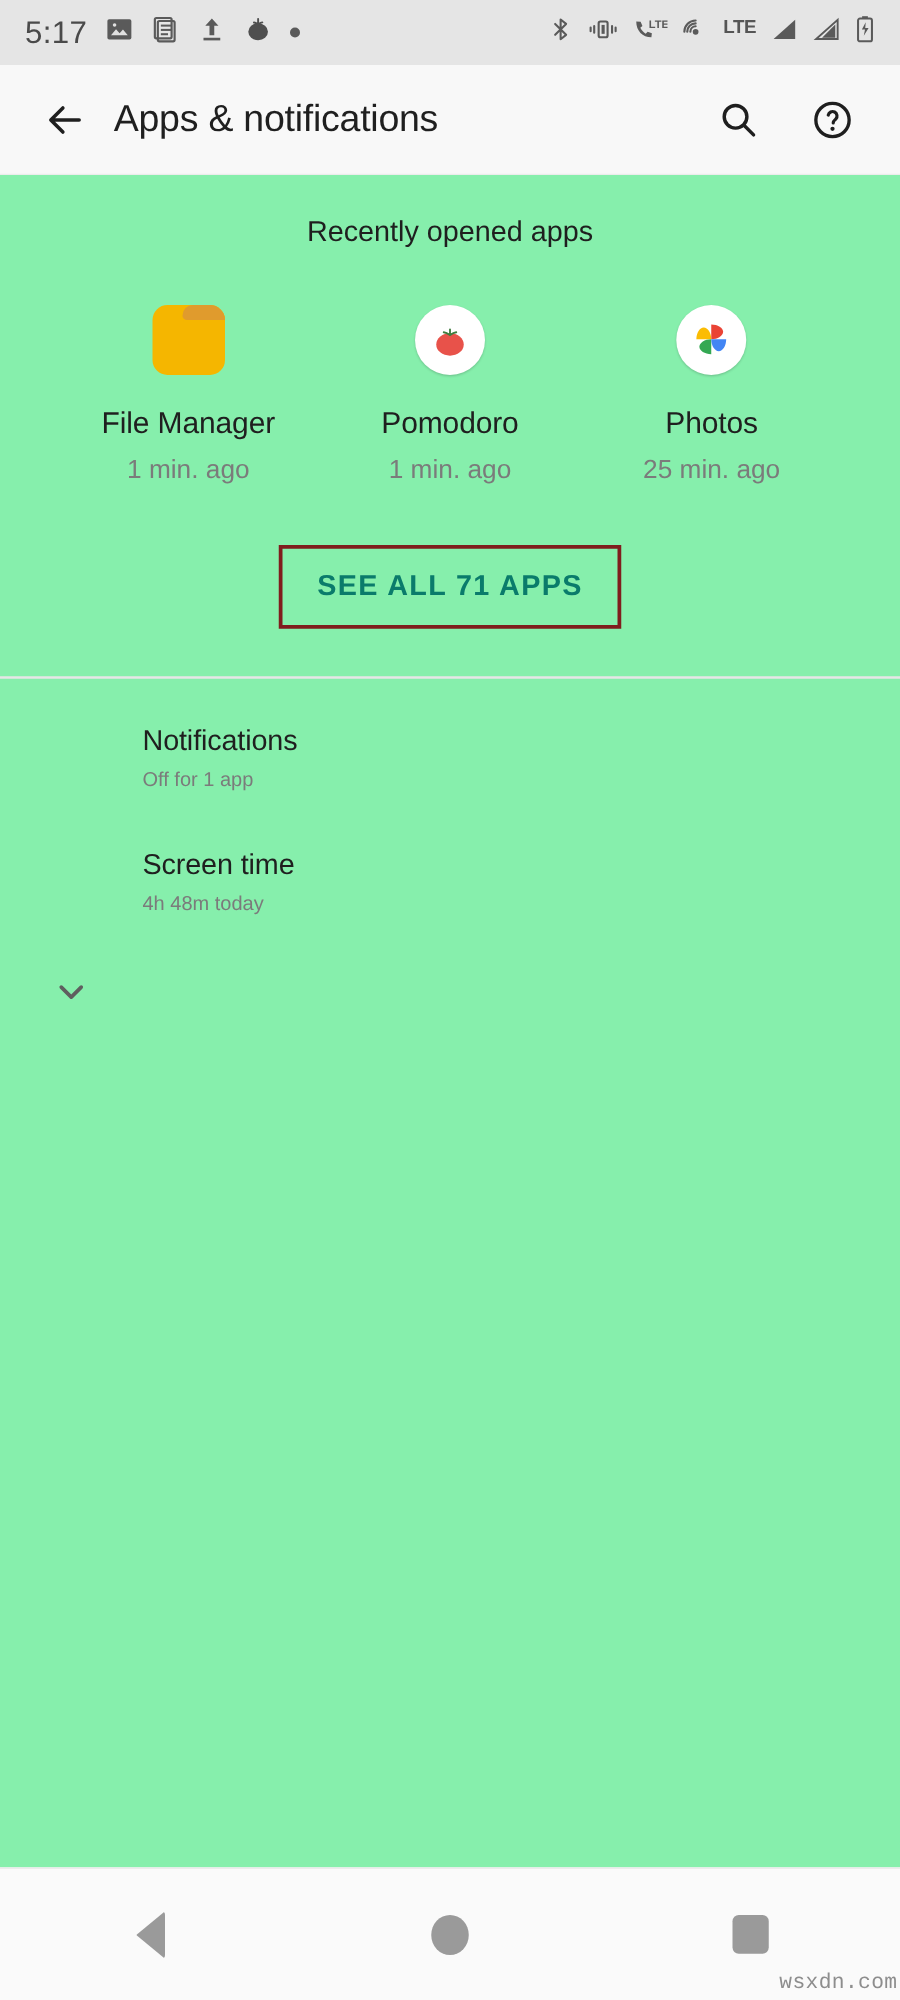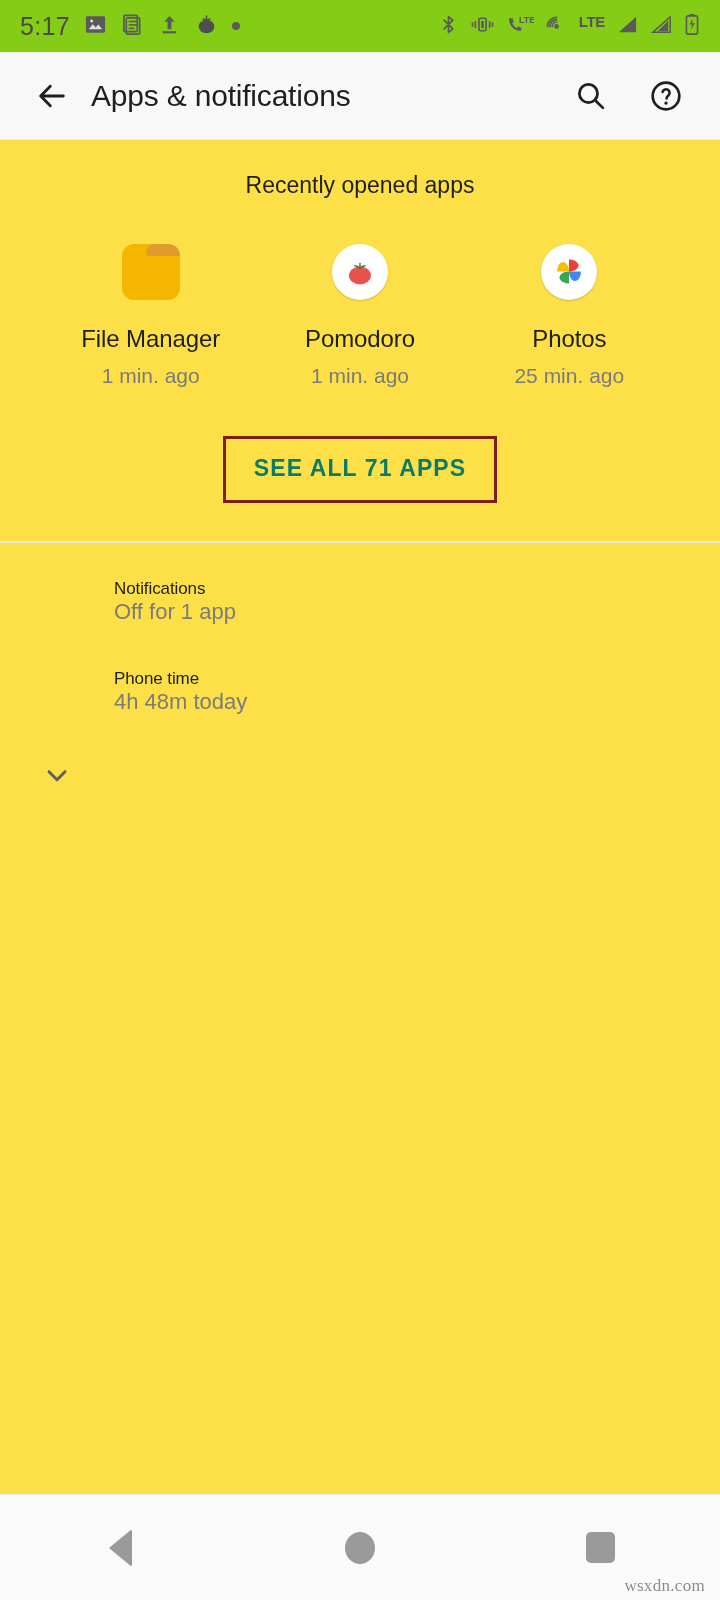--- a/index.html
+++ b/index.html
@@ -17,21 +17,21 @@
     width: 720px;
     height: 1600px;
     background: #fafafa;
     display: flex;
     flex-direction: column;
   }
 
   
   .status-bar {
     height: 52px;
-    background: #84cc16;
+    background: #e5e5e5;
     display: flex;
     align-items: center;
     padding: 0 20px;
     flex: 0 0 auto;
   }
   .status-left {
     display: flex;
     align-items: center;
     gap: 14px;
   }
@@ -89,21 +89,21 @@
   .toolbar-action {
     width: 56px; height: 56px;
     display: flex; align-items: center; justify-content: center;
     cursor: pointer;
   }
   .toolbar-action + .toolbar-action { margin-left: 20px; }
 
   
   .content {
     flex: 1;
-    background: #fde047;
+    background: #86efac;
     overflow: hidden;
   }
 
   .recent-section {
     padding-top: 24px;
     padding-bottom: 6px;
   }
   .recent-heading {
     text-align: center;
     font-size: 23px;
@@ -219,27 +219,28 @@
   .list-leading {
     width: 114px;
     flex: 0 0 114px;
     display: flex;
     align-items: center;
     justify-content: center;
     align-self: center;
   }
   .list-text { flex: 1; min-width: 0; }
   .list-title {
-    font-size: 17px;
+    font-size: 23px;
     color: #1f1f1f;
     letter-spacing: -0.1px;
   }
   .list-sub {
-    font-size: 22px;
+    font-size: 16px;
     color: #7b7b7b;
+    margin-top: 10px;
     white-space: nowrap;
     overflow: hidden;
     text-overflow: clip;
   }
 
   
   .nav-bar {
     height: 106px;
     background: #fafafa;
     border-top: 1px solid #e8e8e8;
@@ -266,25 +267,25 @@
     border-radius: 50%;
     background: #9a9a9a;
   }
   .nav-recent-square {
     width: 29px; height: 31px;
     border-radius: 5px;
     background: #9a9a9a;
   }
   .watermark {
     position: absolute;
-    right: 15px;
+    right: 2px;
     bottom: 4px;
     font-size: 17px;
     color: #8d8d8d;
-    font-family: Liberation Serif, serif;
+    font-family: Liberation Mono, monospace;
     letter-spacing: 0.3px;
   }
 </style>
 </head>
 <body>
 
 <div class="phone">
 
   <div class="status-bar">
     <div class="status-left">
@@ -465,21 +466,21 @@
         <div class="list-leading"></div>
         <div class="list-text">
           <div class="list-title">Notifications</div>
           <div class="list-sub">Off for 1 app</div>
         </div>
       </div>
 
       <div class="list-item">
         <div class="list-leading"></div>
         <div class="list-text">
-          <div class="list-title">Phone time</div>
+          <div class="list-title">Screen time</div>
           <div class="list-sub">4h 48m today</div>
         </div>
       </div>
 
 
       <div class="list-item">
         <div class="list-leading">
           <svg width="32" height="32" viewBox="0 0 24 24">
               <path d="M6 9.5l6 6 6-6" fill="none" stroke="#5f5f5f" stroke-width="2.2" stroke-linecap="round" stroke-linejoin="round"></path>
             </svg>

